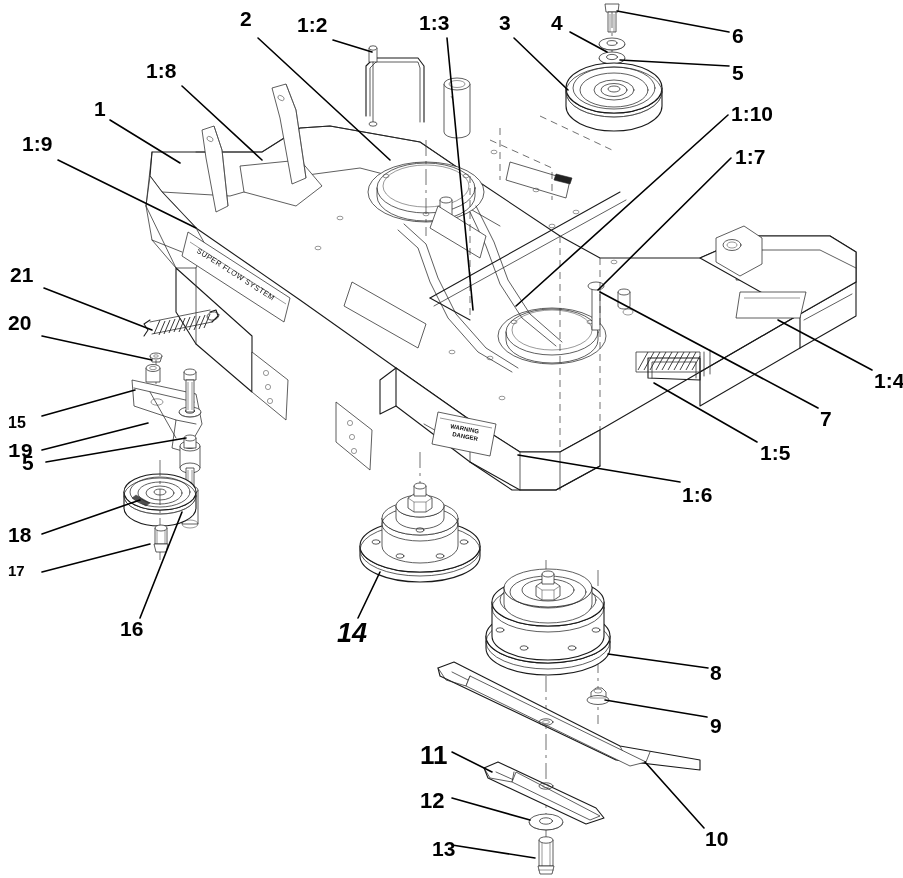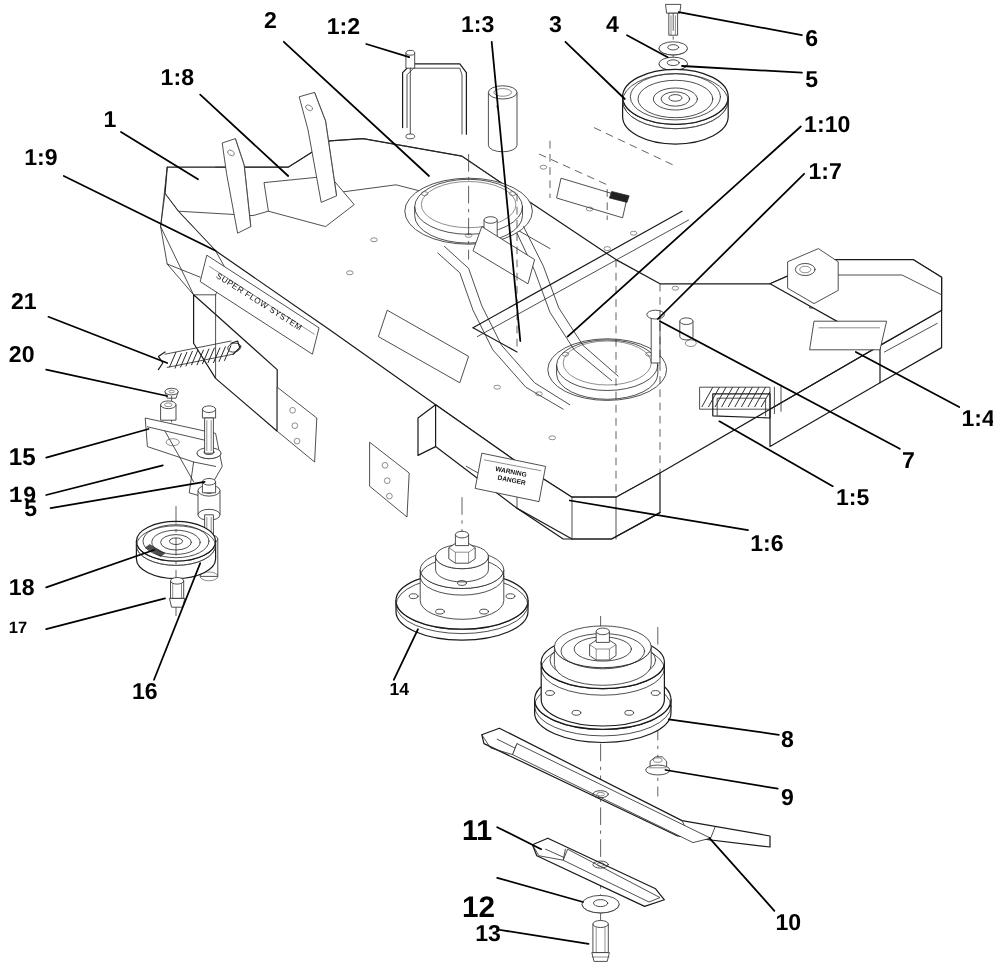--- a/index.html
+++ b/index.html
@@ -546,32 +546,32 @@
       <div class="callout-label" style="left: 551px; top: 12px; font-size: 21px;">4</div>
       <div class="callout-label" style="left: 732px; top: 25px; font-size: 21px;">6</div>
       <div class="callout-label" style="left: 732px; top: 62px; font-size: 21px;">5</div>
       <div class="callout-label" style="left: 731px; top: 103px; font-size: 21px;">1:10</div>
       <div class="callout-label" style="left: 735px; top: 146px; font-size: 21px;">1:7</div>
       <div class="callout-label" style="left: 146px; top: 60px; font-size: 21px;">1:8</div>
       <div class="callout-label" style="left: 94px; top: 98px; font-size: 21px;">1</div>
       <div class="callout-label" style="left: 22px; top: 133px; font-size: 21px;">1:9</div>
       <div class="callout-label" style="left: 10px; top: 264px; font-size: 21px;">21</div>
       <div class="callout-label" style="left: 8px; top: 312px; font-size: 21px;">20</div>
-      <div class="callout-label" style="left: 8px; top: 405px; font-size: 22px; text-align: right;">15</div>
+      <div class="callout-label" style="left: 8px; top: 415px; font-size: 16px; text-align: right;">15</div>
       <div class="callout-label" style="left: 8px; top: 441px; font-size: 21px; font-family: Liberation Mono, monospace;">19</div>
       <div class="callout-label" style="left: 22px; top: 452px; font-size: 21px;">5</div>
       <div class="callout-label" style="left: 8px; top: 524px; font-size: 21px;">18</div>
       <div class="callout-label" style="left: 8px; top: 563px; font-size: 15px;">17</div>
       <div class="callout-label" style="left: 120px; top: 618px; font-size: 21px; text-align: right;">16</div>
-      <div class="callout-label" style="left: 354px; top: 620px; font-size: 16px;">14</div>
+      <div class="callout-label" style="left: 337px; top: 620px; font-size: 27px; font-style: italic;">14</div>
       <div class="callout-label" style="left: 874px; top: 370px; font-size: 21px;">1:4</div>
       <div class="callout-label" style="left: 820px; top: 408px; font-size: 21px;">7</div>
       <div class="callout-label" style="left: 760px; top: 442px; font-size: 21px;">1:5</div>
       <div class="callout-label" style="left: 682px; top: 484px; font-size: 21px;">1:6</div>
       <div class="callout-label" style="left: 710px; top: 662px; font-size: 21px;">8</div>
       <div class="callout-label" style="left: 710px; top: 715px; font-size: 21px;">9</div>
       <div class="callout-label" style="left: 705px; top: 828px; font-size: 21px;">10</div>
       <div class="callout-label" style="left: 420px; top: 742px; font-size: 26px;">11</div>
-      <div class="callout-label" style="left: 420px; top: 812px; font-size: 27px;">12</div>
+      <div class="callout-label" style="left: 420px; top: 790px; font-size: 22px;">12</div>
       <div class="callout-label" style="left: 432px; top: 838px; font-size: 21px;">13</div>
     </div>
 
 </div>
 
 </body></html>

